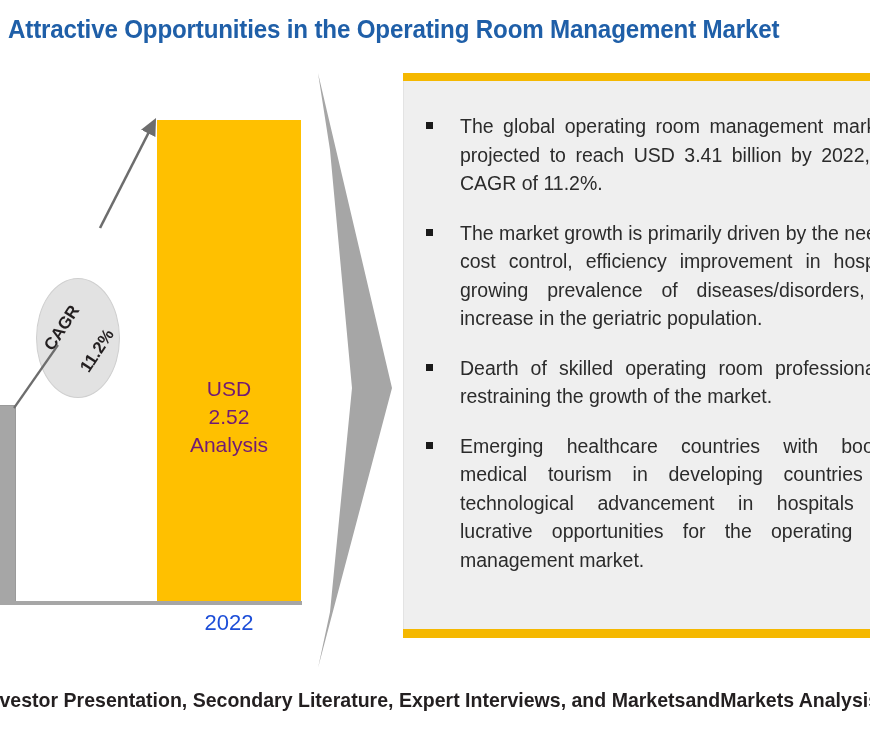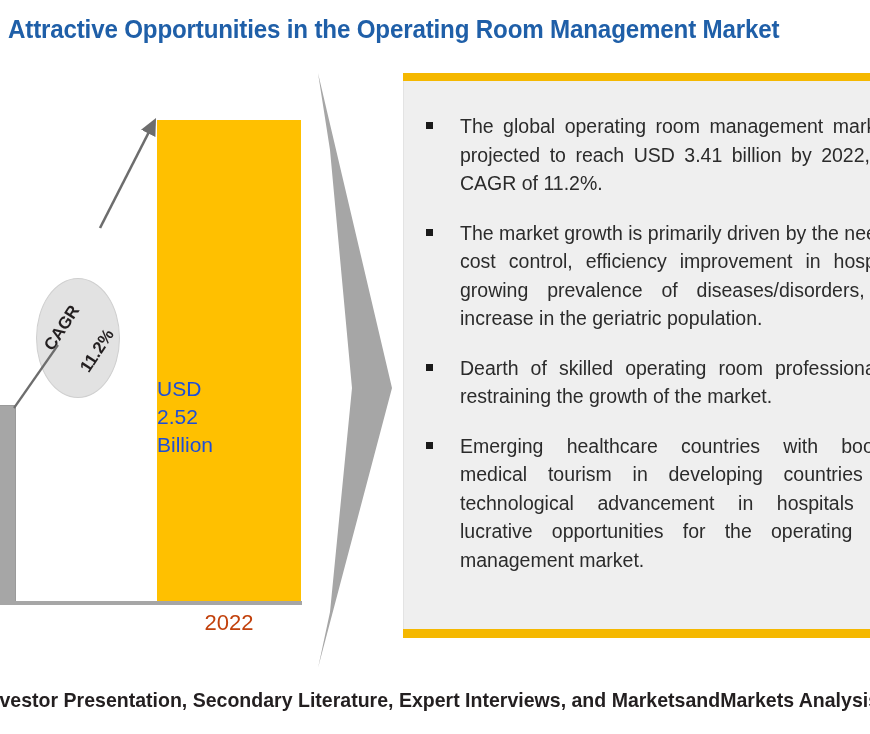--- a/index.html
+++ b/index.html
@@ -32,26 +32,26 @@
   .bar-yellow{
     position:absolute;left:157px;top:60px;width:144px;height:482px;
     background:#FFC000;
   }
   .axis-line{
     position:absolute;left:-10px;top:541px;width:312px;height:4px;
     background:#A6A6A6;
   }
   .bar-label{
     position:absolute;left:157px;top:255px;width:144px;
-    text-align:left;color:#1d4ed8;
+    text-align:center;color:#701a75;
     font-size:21px;line-height:28px;
   }
   .xaxis-label{
     position:absolute;left:157px;top:550px;width:144px;
-    text-align:center;color:#c2410c;font-size:22px;
+    text-align:center;color:#1d4ed8;font-size:22px;
   }
 
   
   .cagr-ellipse{
     position:absolute;left:36px;top:218px;width:84px;height:120px;
     background:#E2E2E2;border:1px solid #cfcfcf;border-radius:50%;
     box-sizing:border-box;
   }
   .cagr-text{
     position:absolute;left:0;top:0;width:84px;height:120px;
@@ -117,21 +117,21 @@
   <div class="title">Attractive Opportunities in the Operating Room Management Market</div>
 
   <div class="chart">
 
     <div class="bar-gray"></div>
 
     <div class="bar-yellow">
       <div class="bar-label" style="left:0;width:144px;">
         <div>USD</div>
         <div>2.52</div>
-        <div>Billion</div>
+        <div>Analysis</div>
       </div>
     </div>
 
     <div class="axis-line"></div>
 
     <div class="xaxis-label">2022</div>
 
     <div class="cagr-ellipse">
       <div class="cagr-text">
         <span>

